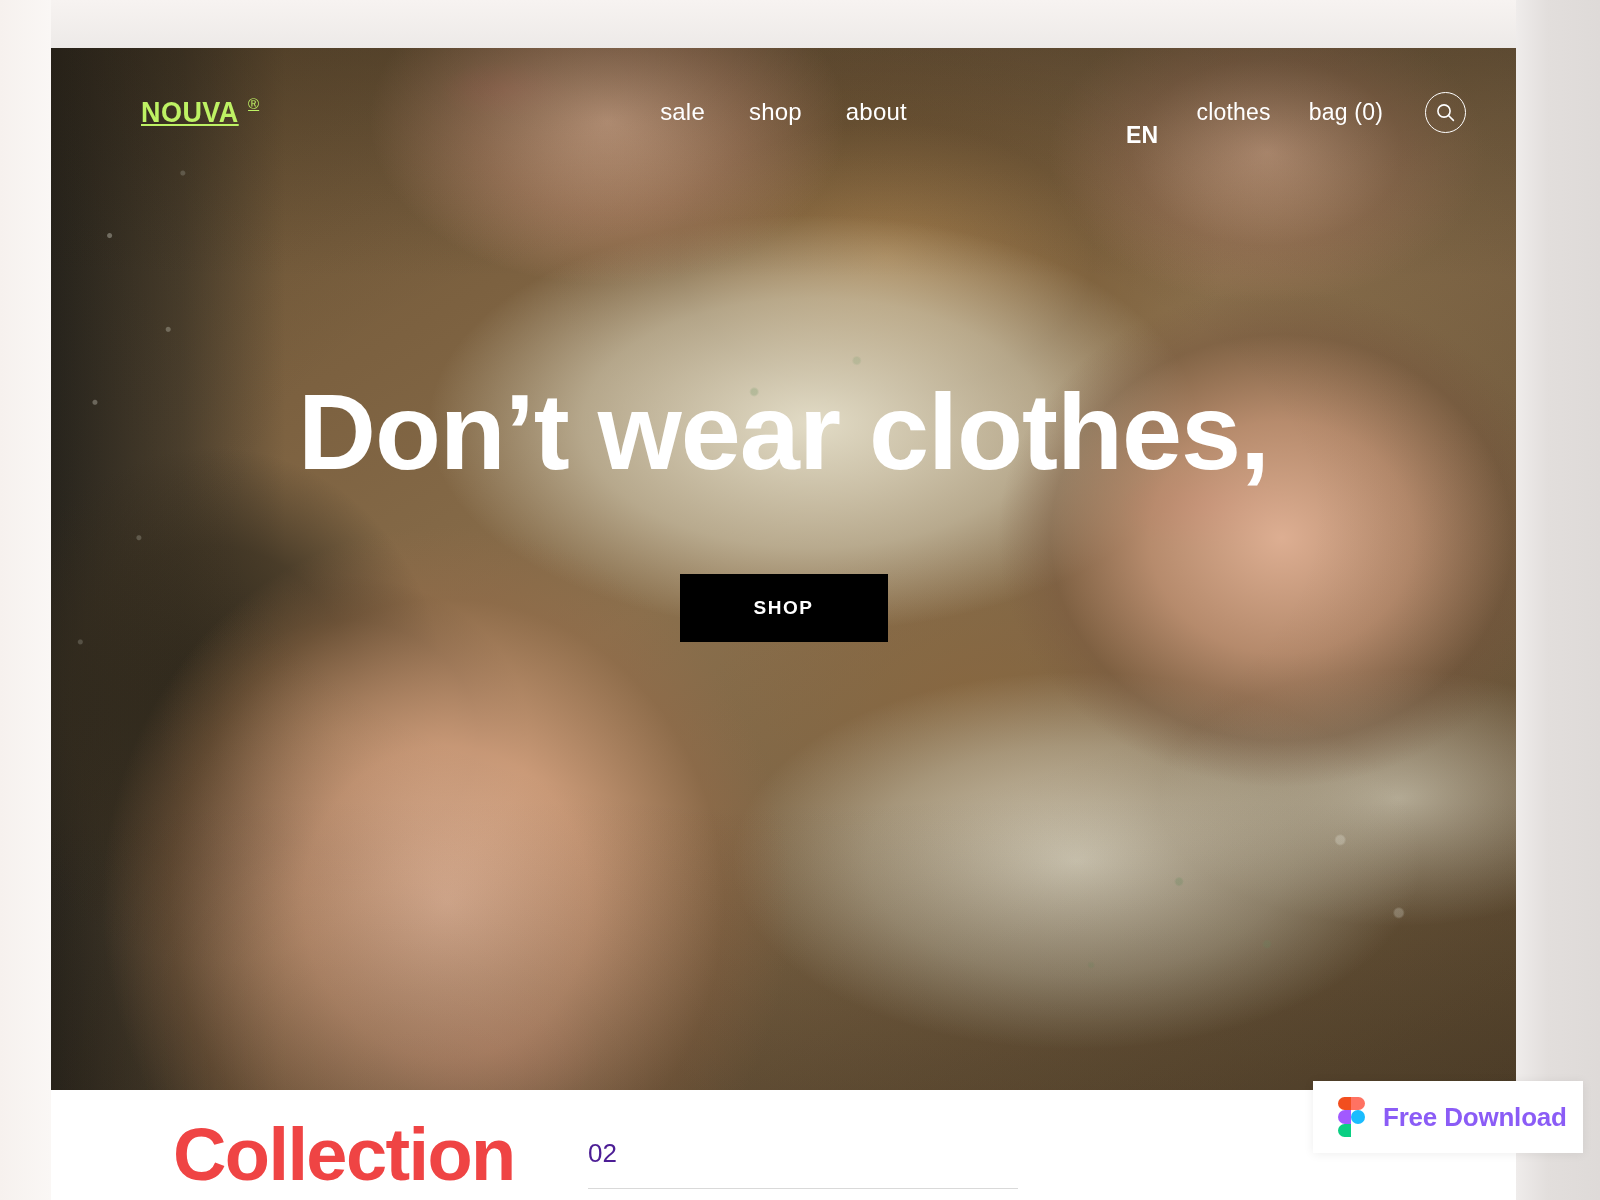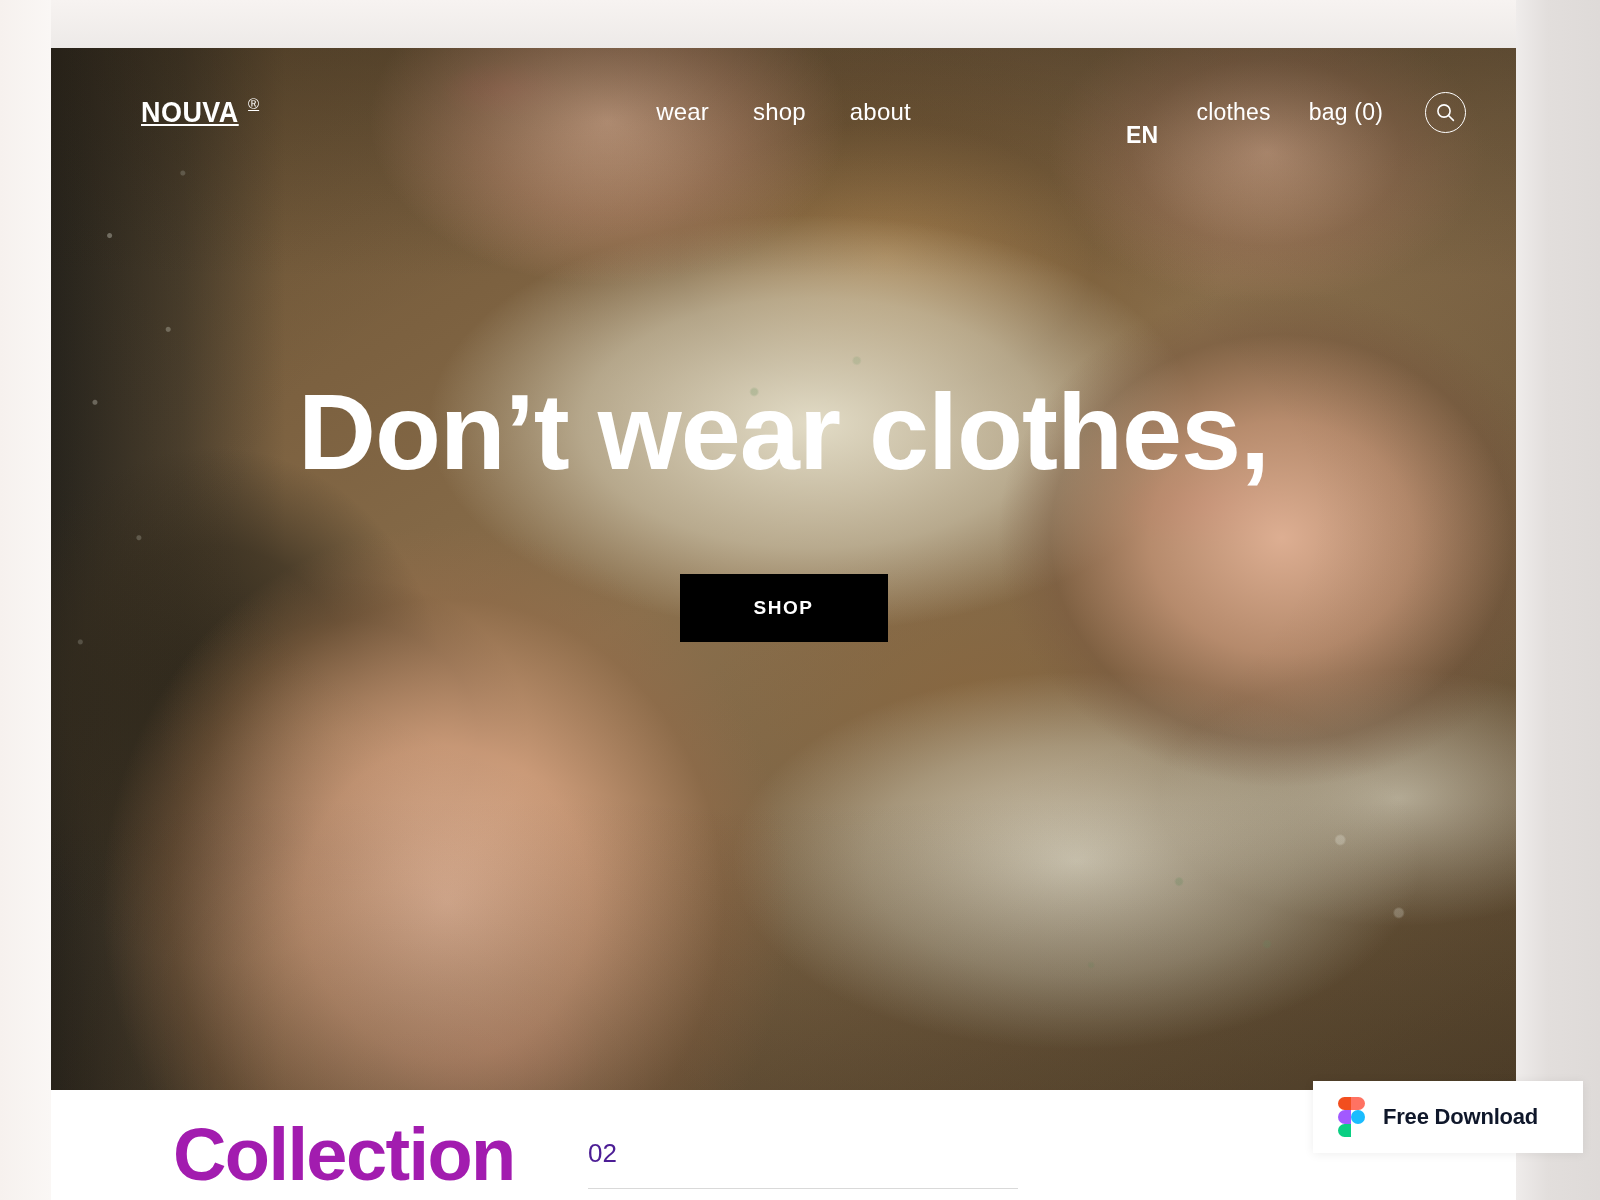--- a/index.html
+++ b/index.html
@@ -108,21 +108,21 @@
   
   .header {
     position:absolute; left:0; top:0;
     width:1465px; height:128px;
     display:flex; align-items:center;
     padding:0 50px 0 90px;
     z-index:6;
   }
   .brand {
     display:flex; align-items:flex-start;
-    color:#ffffff; user-select:none;
+    color:#bef264; user-select:none;
   }
   .brand-word {
     font-size:29px; font-weight:700; letter-spacing:.5px;
     line-height:1; font-stretch:condensed;
     transform:scaleX(.93); transform-origin:left center;
   }
   .brand-reg { font-size:15px; line-height:1; margin-left:2px; margin-top:-2px; }
 
   .nav-center {
     position:absolute; left:0; right:0; top:0; height:128px;
@@ -174,21 +174,21 @@
 
   
   .collection {
     position:absolute; left:51px; top:1090px;
     width:1465px; height:110px;
     background:#fff;
     overflow:hidden;
   }
   .collection-title {
     position:absolute; left:122px; top:28px;
-    font-size:74px; font-weight:700; color:#a21caf;
+    font-size:74px; font-weight:700; color:#ef4444;
     letter-spacing:-1.6px; line-height:1;
   }
   .collection-index {
     position:absolute; left:537px; top:48px;
     font-size:26px; color:#4c1d95; font-weight:400;
   }
   .collection-rule {
     position:absolute; left:537px; top:98px;
     width:430px; height:1px; background:#d9d9d9;
   }
@@ -203,21 +203,21 @@
     z-index:20;
     box-shadow:0 1px 10px rgba(0,0,0,.07);
   }
   .figma-mark { position:relative; width:27px; height:40px; flex:none; }
   .figma-mark i { position:absolute; display:block; }
   .fg-tl { left:0;  top:0;    width:13px; height:13px; border-radius:6.5px 0 0 6.5px; background:#f24e1e; }
   .fg-tr { left:13px; top:0;  width:14px; height:13px; border-radius:0 6.5px 6.5px 0; background:#ff7262; }
   .fg-ml { left:0;  top:13px; width:13px; height:14px; border-radius:7px 0 0 7px;     background:#a259ff; }
   .fg-mr { left:13px; top:13px; width:14px; height:14px; border-radius:50%;            background:#1abcfe; }
   .fg-bl { left:0;  top:27px; width:13px; height:13px; border-radius:6.5px 0 0 6.5px; background:#0acf83; }
-  .fd-label { font-size:22px; font-weight:700; color:#0f172a; letter-spacing:-.2px; }
+  .fd-label { font-size:26px; font-weight:700; color:#8b5cf6; letter-spacing:-.2px; }
 </style>
 </head>
 <body>
 
 <div class="page">
 
   <div class="top-gutter"></div>
   <div class="left-gutter"></div>
   <div class="right-gutter"></div>
 
@@ -228,21 +228,21 @@
     <div class="hero-vignette"></div>
 
     <header class="header">
 
       <a class="brand" href="#">
         <span class="brand-word">NOUVA</span>
         <span class="brand-reg">®</span>
       </a>
 
       <nav class="nav-center">
-        <a href="#">wear</a>
+        <a href="#">sale</a>
         <a href="#">shop</a>
         <a href="#">about</a>
       </nav>
 
       <div class="nav-right">
         <span class="lang">EN</span>
         <a href="#">clothes</a>
         <a href="#">bag (0)</a>
         <button class="search-btn">
           <span>

